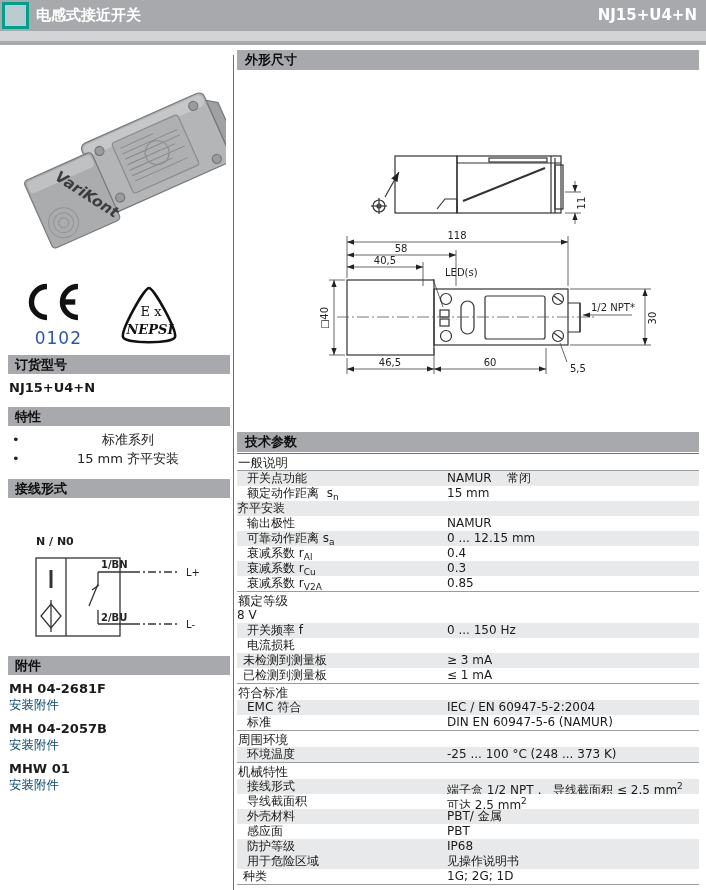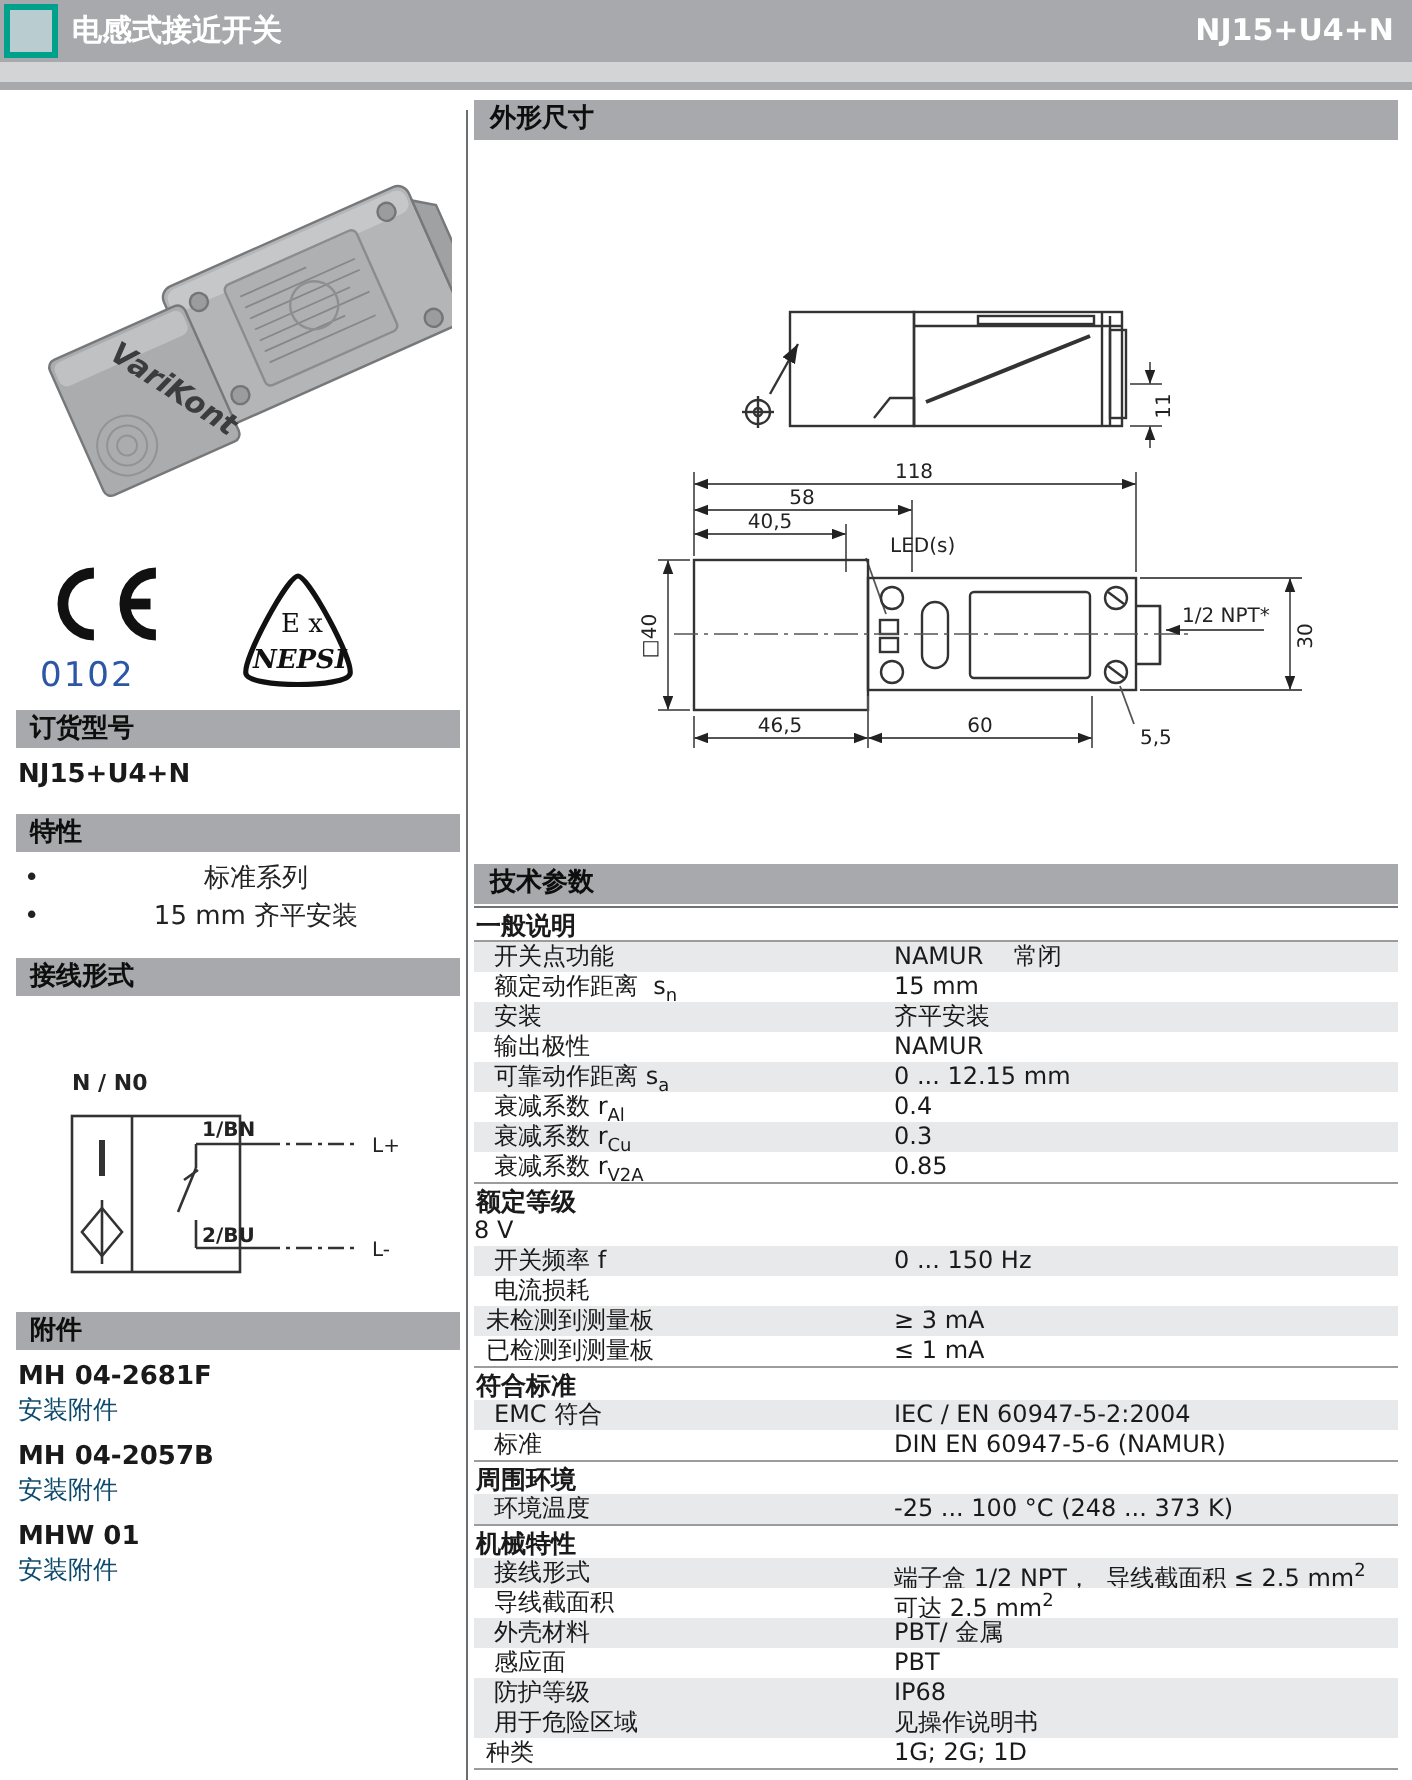--- a/index.html
+++ b/index.html
@@ -13,33 +13,33 @@
   .substrip{position:absolute;left:0;top:31px;width:706px;height:10px;background:#d3d4d6;}
   .divider{position:absolute;left:233px;top:55px;width:1px;height:835px;background:#6b6d70;}
   
   .leftcol{position:absolute;left:8px;top:55px;width:222px;}
   .secbar{height:19px;background:#a7a9ac;font-weight:bold;font-size:13px;line-height:19px;padding-left:7px;color:#0e0e0e;}
   .ordernum{font-weight:bold;font-size:13px;margin:6px 0 12px 1px;}
   .features{margin:5px 0 12px 2px;padding:0;list-style:none;font-size:13px;color:#222;}
   .features li{margin:2px 0;padding-left:16px;position:relative;line-height:17px;text-align:center;}
   .features li::before{content:"•";position:absolute;left:2px;}
   .certs{display:flex;align-items:flex-start;gap:26px;margin:10px 0 8px 12px;height:66px;}
-  .ce-block{text-align:left;}
+  .ce-block{text-align:right;}
   .ce-num{color:#2b57a5;font-size:17px;letter-spacing:1px;margin-top:1px;}
   .acc-item{margin:6px 0 8px 1px;}
   .acc-model{font-weight:bold;font-size:13px;line-height:16px;}
   .acc-desc{font-size:12.5px;color:#0c4a6e;line-height:16px;}
   .wiring{margin:34px 0 6px 14px;display:block;}
   
   .rightcol{position:absolute;left:237px;top:50px;width:462px;}
   .rsecbar{height:20px;background:#a7a9ac;font-weight:bold;font-size:13px;line-height:20px;padding-left:8px;color:#0e0e0e;}
   .dims{display:block;}
   
   .spec{font-size:12px;margin-top:1px;border-bottom:1px solid #9a9c9e;}
-  .sec-h{font-weight:bold;font-size:12.5px;height:13px;line-height:13px;padding:2px 0 1px 1px;border-top:1px solid #9a9c9e;}
+  .sec-h{font-weight:normal;font-size:12.5px;height:13px;line-height:13px;padding:2px 0 1px 1px;border-top:1px solid #9a9c9e;}
   .sec-h.first{border-top:1px solid #707275;border-bottom:1px solid #9a9c9e;}
   .row{display:flex;height:15px;line-height:15px;}
   .row.shaded{background:#e8e9ea;}
   .lab{width:210px;padding-left:10px;box-sizing:border-box;white-space:pre;overflow:hidden;}
   .lab.ind{padding-left:6px;}
   .val{flex:1;white-space:pre;overflow:hidden;}
   sub{font-size:9px;} sup{font-size:9px;}
   svg text{font-family:"DejaVu Sans","Liberation Sans",sans-serif;}
   .serif{font-family:"DejaVu Serif","Liberation Serif",serif;}
 </style>
@@ -262,21 +262,20 @@
         <div class="sec-h first">一般说明</div>
         <div class="row shaded">
           <div class="lab"><span>开关点功能</span></div>
           <div class="val"><span>NAMUR    常闭</span></div>
         </div>
         <div class="row">
           <div class="lab"><span>额定动作距离  s</span><sub>n</sub></div>
           <div class="val"><span>15 mm</span></div>
         </div>
         <div class="row shaded">
-          <div class="lab"><span>安装</span></div>
           <div class="val"><span>齐平安装</span></div>
         </div>
         <div class="row">
           <div class="lab"><span>输出极性</span></div>
           <div class="val"><span>NAMUR</span></div>
         </div>
         <div class="row shaded">
           <div class="lab"><span>可靠动作距离 s</span><sub>a</sub></div>
           <div class="val"><span>0 ... 12.15 mm</span></div>
         </div>

